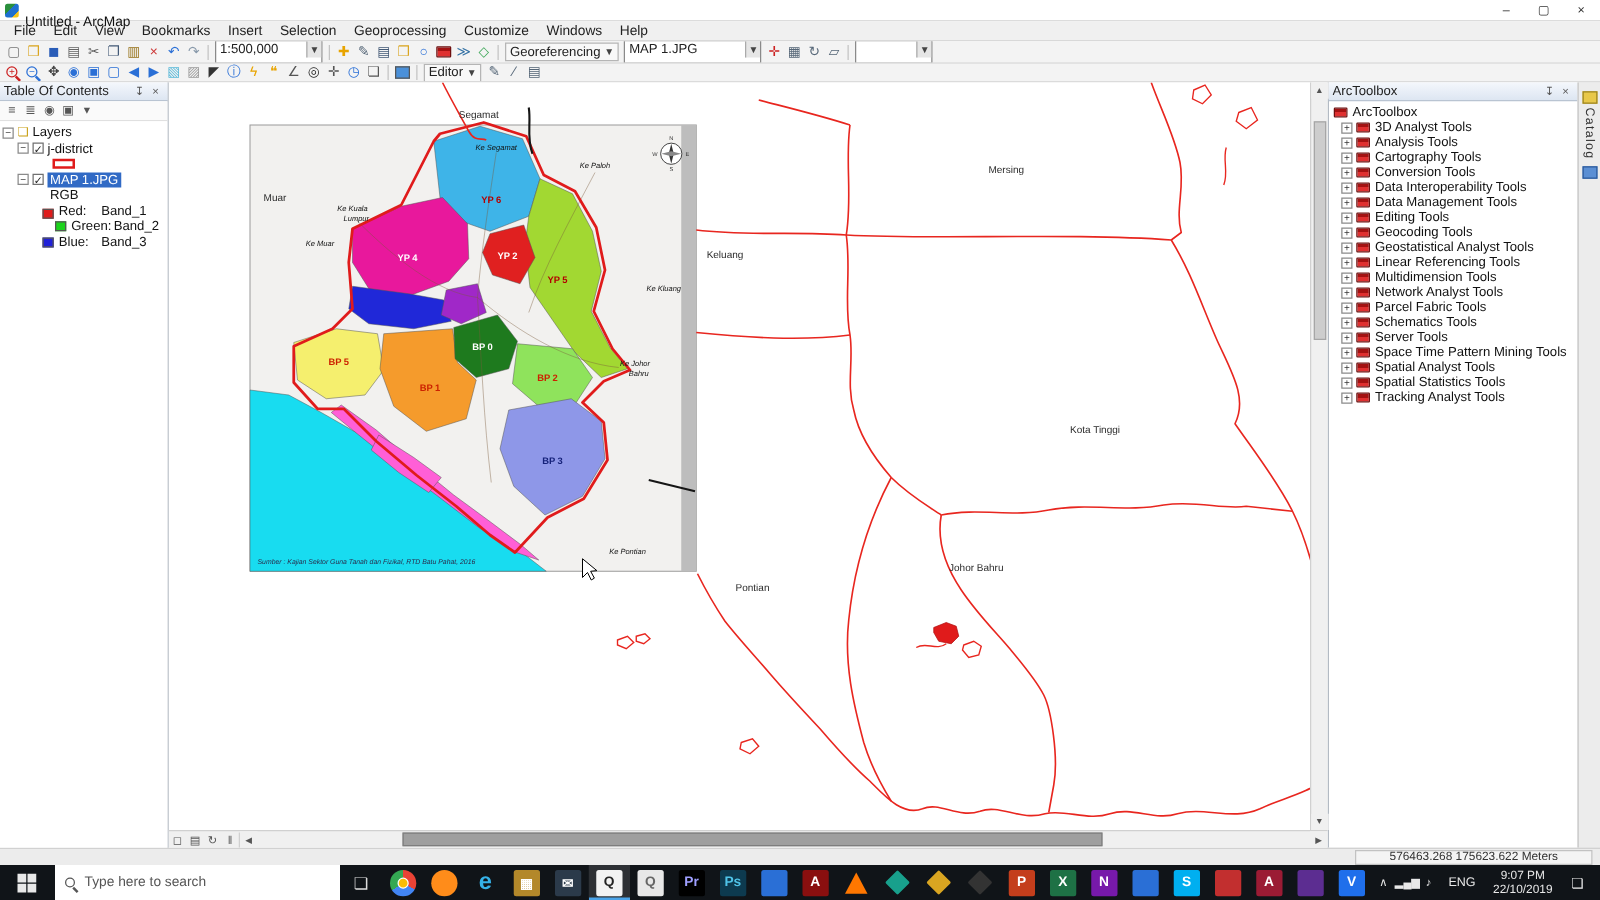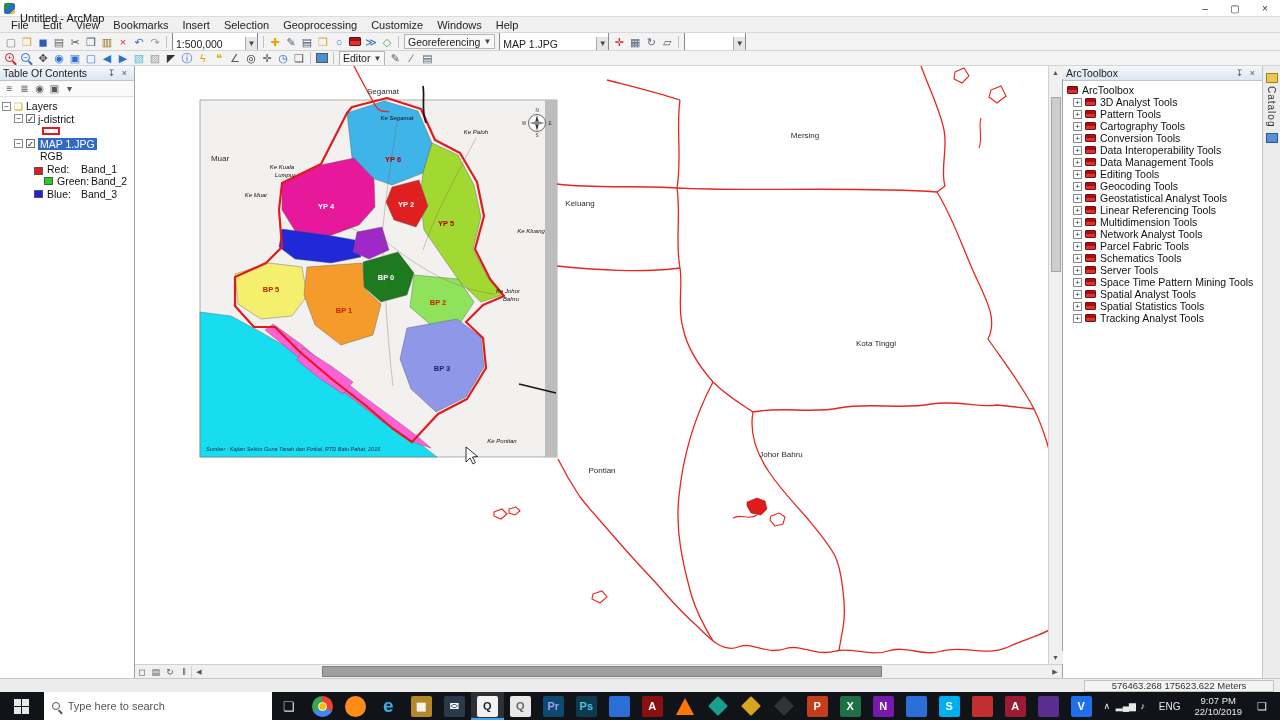--- a/index.html
+++ b/index.html
@@ -32,21 +32,21 @@
   .tsep { width:1px; height:12px; background:#c3c3c3; margin:0 3px; flex:0 0 1px; }
   .ticon { width:16px; height:14px; display:inline-flex; align-items:center; justify-content:center;
     font-size:11px; line-height:14px; flex:0 0 auto; }
   .ticon.mag { width:9px; height:9px; border:1.5px solid currentColor; border-radius:50%;
     font-size:8px; line-height:7px; margin:0 5px 2px 2px; position:relative; }
   .ticon.mag::after { content:""; position:absolute; width:5px; height:1.5px; background:currentColor;
     bottom:-3px; right:-4px; transform:rotate(45deg); }
   .ticon.toolbox { width:12px; height:9px; background:linear-gradient(#a31212 0 3px,#df3030 3px);
     border:1px solid #6e0f0f; border-radius:1px; margin:0 2px; }
   .combo { background:#fff; border:1px solid #8a8a8a; height:19px; display:inline-flex;
-    align-items:flex-end; font-size:10.5px; padding-left:3px; margin:0 2px; flex:0 0 auto; }
+    align-items:flex-start; font-size:10.5px; padding-left:3px; margin:0 2px; flex:0 0 auto; }
   .combo .cval { flex:1; overflow:hidden; }
   .combo .carr { width:12px; height:13px; background:#e6e6e6; border-left:1px solid #aaa;
     display:flex; align-items:center; justify-content:center; font-size:8px; color:#444; margin-left:3px; }
   .dd-btn { display:inline-flex; align-items:center; border:1px solid #b5b5b5; background:#f8f8f8;
     height:15px; padding:0 3px; font-size:10.5px; margin:0 2px; flex:0 0 auto; }
   .dd-btn .carr2 { font-size:8px; color:#444; margin-left:3px; }
 
   
   .content { display:flex; height:612px; background:#e8e8e8; }
 
@@ -466,21 +466,21 @@
         </div>
         <div>
             <div class="tree-row tbx-row">
               <span class="expander">+</span>
               <span class="tbx-ico"></span>
               <span class="lbl">3D Analyst Tools</span>
             </div>
             <div class="tree-row tbx-row">
               <span class="expander">+</span>
               <span class="tbx-ico"></span>
-              <span class="lbl">Pattern Tools</span>
+              <span class="lbl">Analysis Tools</span>
             </div>
             <div class="tree-row tbx-row">
               <span class="expander">+</span>
               <span class="tbx-ico"></span>
               <span class="lbl">Cartography Tools</span>
             </div>
             <div class="tree-row tbx-row">
               <span class="expander">+</span>
               <span class="tbx-ico"></span>
               <span class="lbl">Conversion Tools</span>
@@ -605,21 +605,21 @@
         <div class="tb-app">
           <span class="tb-ico " style="background: rgb(43, 58, 74); color: rgb(255, 255, 255);">✉</span>
         </div>
         <div class="tb-app active">
           <span class="tb-ico " style="background: rgb(242, 242, 242); color: rgb(34, 34, 34);">Q</span>
         </div>
         <div class="tb-app">
           <span class="tb-ico " style="background: rgb(232, 232, 232); color: rgb(102, 102, 102);">Q</span>
         </div>
         <div class="tb-app">
-          <span class="tb-ico " style="background: #0c4a6e; color: rgb(159, 159, 255);">Pr</span>
+          <span class="tb-ico " style="background: #000000; color: rgb(159, 159, 255);">Pr</span>
         </div>
         <div class="tb-app">
           <span class="tb-ico " style="background: rgb(13, 58, 79); color: rgb(79, 195, 232);">Ps</span>
         </div>
         <div class="tb-app">
           <span class="tb-ico " style="background: rgb(42, 111, 214); color: rgb(255, 255, 255);"></span>
         </div>
         <div class="tb-app">
           <span class="tb-ico " style="background: rgb(138, 15, 15); color: rgb(255, 255, 255);">A</span>
         </div>

